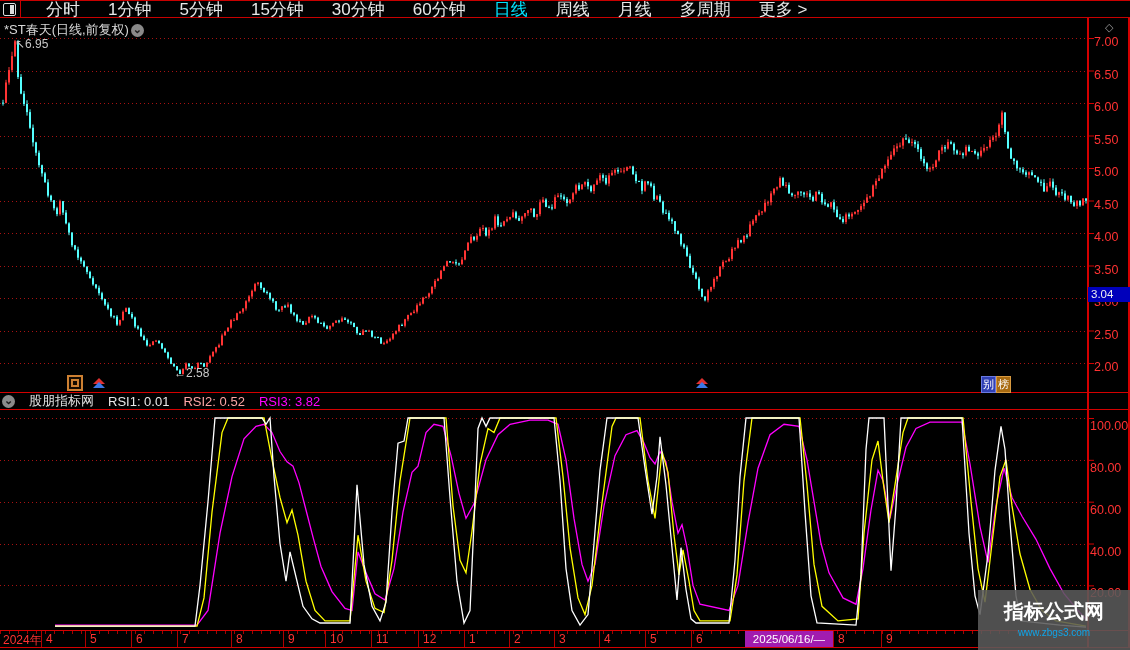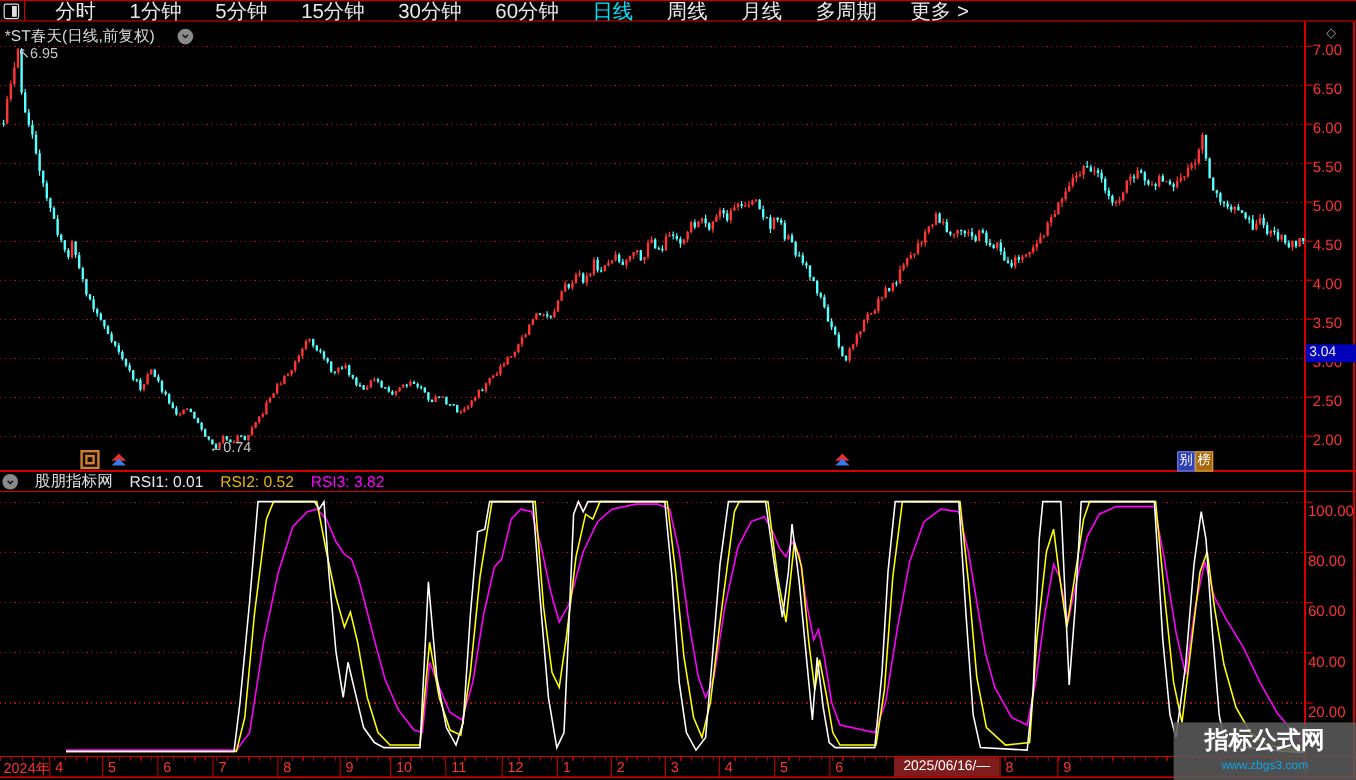--- a/index.html
+++ b/index.html
@@ -14,21 +14,21 @@
             display:inline-block;position:relative;background:#000;}
   .win-icon::after{content:"";position:absolute;right:1px;top:1px;bottom:1px;width:4px;background:#ddd;}
   .tb-sep{width:1px;height:16px;background:#c80000;margin-right:5px;}
   .tb-item{color:#e8e8e8;font-size:17px;padding:0 8px;cursor:default;white-space:nowrap;margin-left:12px;}
   .tb-item.active{color:#00e4ff;text-align:center;}
   .tb-group{display:flex;align-items:center;height:16px;}
   .tb-group.right{margin-left:auto;border-right:1px solid #c80000;}
   .tb-btn{color:#f0f0f0;font-size:12.5px;padding:0 9px;border-left:1px solid #c80000;
           height:16px;display:flex;align-items:center;white-space:nowrap;}
   
-  .chart-title-row{position:absolute;left:4px;top:21px;display:flex;align-items:center;gap:19px;z-index:2;}
+  .chart-title-row{position:absolute;left:4px;top:21px;display:flex;align-items:center;gap:2px;z-index:2;}
   .chart-title-row .t{color:#d8d8d8;font-size:13px;}
   .circle-icon{width:13px;height:13px;border-radius:50%;background:#8a8a8a;color:#1a1a1a;
                font-size:11px;line-height:10px;text-align:center;display:inline-block;font-weight:bold;}
   .diamond{position:absolute;left:1105px;top:21px;color:#9a9a9a;font-size:11px;z-index:2;}
   
   .annotation{position:absolute;color:#c8c8c8;font-size:12px;z-index:2;}
   .annotation.high{left:15px;top:37px;}
   .annotation.low{left:174px;top:366px;}
   
   .hui-marker{position:absolute;left:67px;top:375px;width:12px;height:12px;border:2px solid #cd8032;
@@ -44,32 +44,32 @@
   .tag-bie{left:981px;top:376px;background:#3040b4;border:1px solid #6a7ae0;}
   .tag-bang{left:996px;top:376px;background:#a86a10;border:1px solid #d89a40;}
   
   .price-badge{position:absolute;left:1088px;top:287px;width:40px;height:15px;background:#0000bb;
                color:#f0f0f0;font-size:11.5px;line-height:15px;padding-left:3px;z-index:3;}
   
   .rsi-header{position:absolute;left:0;top:394px;width:1086px;height:14px;display:flex;
               align-items:center;gap:14px;padding-left:2px;z-index:2;font-size:13px;}
   .rsi-header .src{color:#e0e0e0;}
   .rsi-header .r1{color:#e8e8e8;}
-  .rsi-header .r2{color:#eab308;}
+  .rsi-header .r2{color:#fca5a5;}
   .rsi-header .r3{color:#ff00ff;}
   
   #date-axis{position:absolute;left:0;top:631px;width:1087px;height:16px;background:#000;z-index:2;}
   #date-axis::before{content:"";position:absolute;left:0;top:0;width:1087px;height:3px;
      background:repeating-linear-gradient(90deg,#a80000 0 1px,transparent 1px 9px);}
   .date-label{position:absolute;top:1px;color:#ff3232;font-size:12px;white-space:nowrap;}
   .date-sep{position:absolute;top:0;width:1px;height:16px;background:#b00000;}
-  .date-highlight{position:absolute;top:0;height:16px;background:#7f1d1d;color:#ffffff;
+  .date-highlight{position:absolute;top:0;height:16px;background:#a21caf;color:#ffffff;
                   font-size:11.5px;line-height:16px;text-align:center;z-index:3;}
   
-  .watermark{position:absolute;right:0;bottom:0;width:152px;height:48px;background:rgba(90,90,90,0.88);
+  .watermark{position:absolute;right:0;bottom:0;width:152px;height:60px;background:rgba(90,90,90,0.88);
              z-index:6;display:flex;flex-direction:column;align-items:center;justify-content:center;}
   .watermark .wm1{color:#ffffff;font-size:20px;font-weight:bold;line-height:24px;}
   .watermark .wm2{color:#0ea5e9;font-size:10px;line-height:19px;}
 </style>
 </head>
 <body>
 
 <div class="screen">
   <svg id="chart-svg" width="1130" height="650">
       <line x1="0" y1="38.5" x2="1087" y2="38.5" stroke="#a81212" stroke-width="1" stroke-dasharray="1 3" shape-rendering="crispEdges"></line>
@@ -873,21 +873,21 @@
       </div>
   </div>
 
   <div class="chart-title-row">
     <span class="t">*ST春天(日线,前复权)</span>
     <span class="circle-icon">⌄</span>
   </div>
   <div class="diamond">◇</div>
 
   <div class="annotation high">↖6.95</div>
-  <div class="annotation low">←0.74</div>
+  <div class="annotation low">←2.58</div>
 
   <div class="hui-marker"></div>
   <div class="tri-marker" style="left:93px;top:378px;">
     <div class="tr"></div>
       <div class="tb2"></div>
   </div>
   <div class="tri-marker" style="left:696px;top:378px;">
     <div class="tr"></div>
       <div class="tb2"></div>
   </div>

